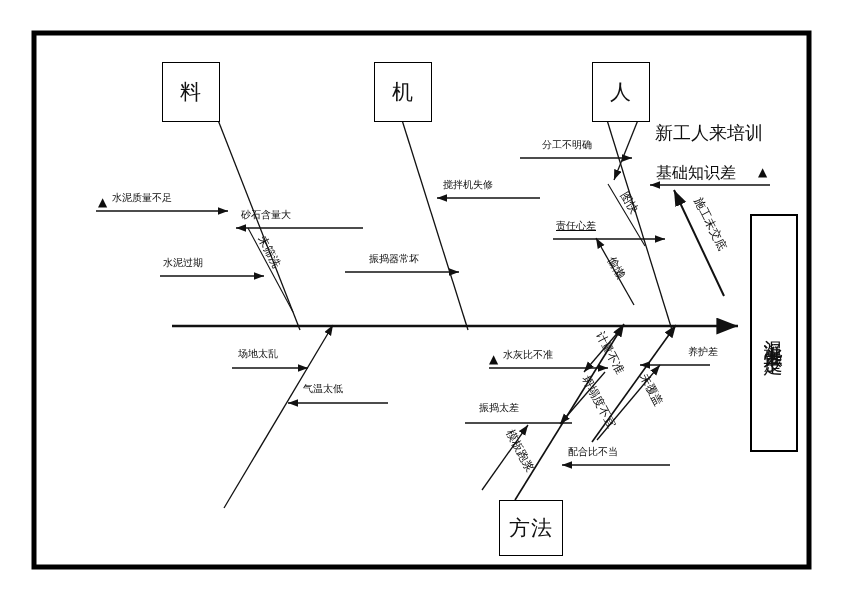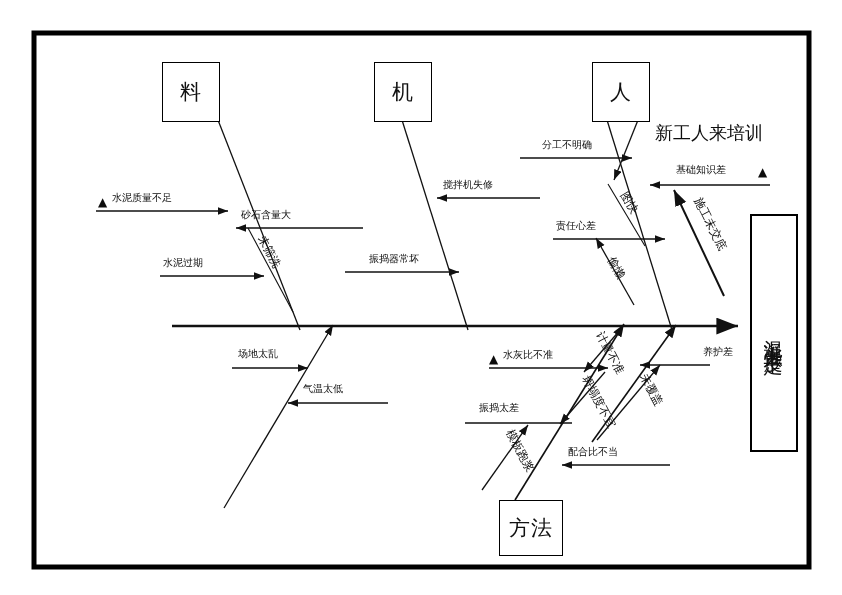--- a/index.html
+++ b/index.html
@@ -168,24 +168,24 @@
   <span class="lbl sub-label rot" style="left:266px; top:234px; transform:rotate(62deg);">未筛洗</span>
 
   <span class="lbl bone-label" style="left:443px; top:180px;">搅拌机失修</span>
 
   <span class="lbl bone-label" style="left:369px; top:254px;">振捣器常坏</span>
 
   <span class="lbl bone-label" style="left:542px; top:140px;">分工不明确</span>
 
   <span class="lbl bone-label" style="left:655px; top:124px; font-size:18px;">新工人来培训</span>
 
-  <span class="lbl bone-label" style="left:676px; top:165px; font-size:10px;">基础知识差</span>
+  <span class="lbl bone-label" style="left:656px; top:165px; font-size:16px;">基础知识差</span>
   <span class="lbl tri" style="left:758px; top:166px;">▲</span>
 
-  <span class="lbl bone-label" style="left:556px; top:221px;">责任心差</span>
+  <span class="lbl bone-label" style="left:556px; top:221px;text-decoration:underline;">责任心差</span>
 
   <span class="lbl sub-label rot" style="left:628px; top:190px; transform:rotate(59deg);">图快</span>
 
   <span class="lbl sub-label rot" style="left:615px; top:255px; transform:rotate(60deg);">偷懒</span>
 
   <span class="lbl sub-label rot" style="left:702px; top:196px; transform:rotate(63deg);">施工未交底</span>
 
   <span class="lbl bone-label" style="left:238px; top:349px;text-align:right;">场地太乱</span>
 
   <span class="lbl bone-label" style="left:303px; top:384px;">气温太低</span>
@@ -196,17 +196,17 @@
   <span class="lbl sub-label rot" style="left:604px; top:330px; transform:rotate(62deg);">计量不准</span>
 
   <span class="lbl bone-label" style="left:479px; top:403px;">振捣太差</span>
 
   <span class="lbl sub-label rot" style="left:590px; top:374px; transform:rotate(62deg);">坍塌度不宜</span>
 
   <span class="lbl bone-label" style="left:568px; top:447px;">配合比不当</span>
 
   <span class="lbl sub-label rot" style="left:514px; top:428px; transform:rotate(62deg);">模板跑浆</span>
 
-  <span class="lbl bone-label" style="left:703px; top:347px;">养护差</span>
+  <span class="lbl bone-label" style="left:688px; top:347px;">养护差</span>
 
   <span class="lbl sub-label rot" style="left:648px; top:372px; transform:rotate(62deg);">未覆盖</span>
 
 </div>
 
 </body></html>

